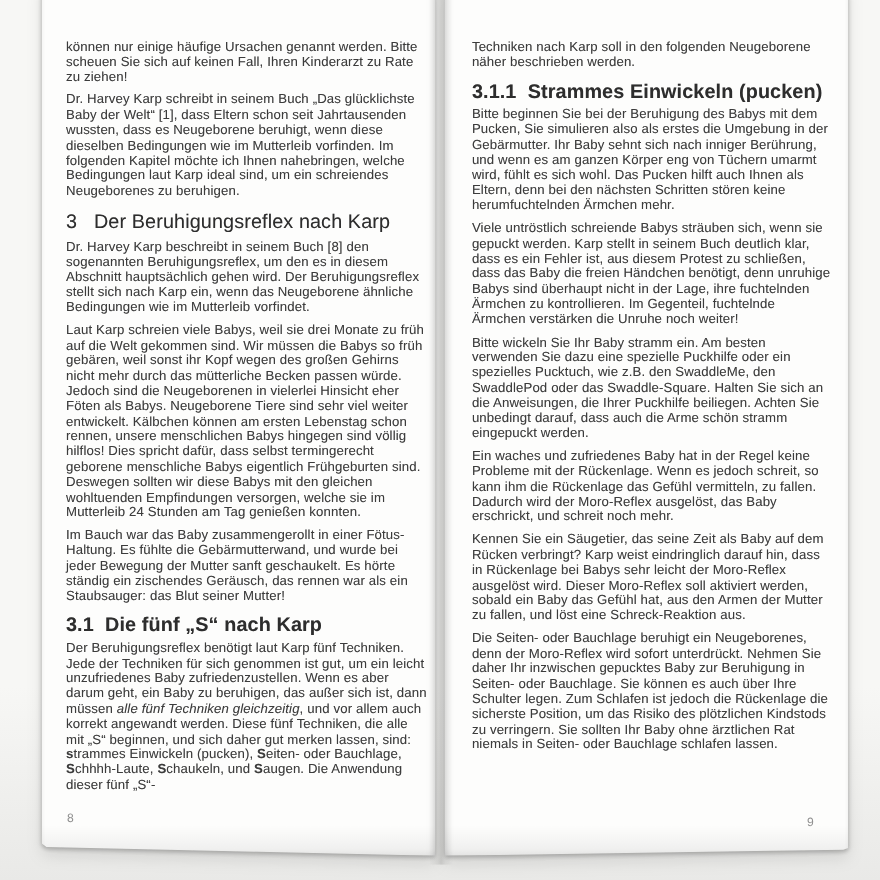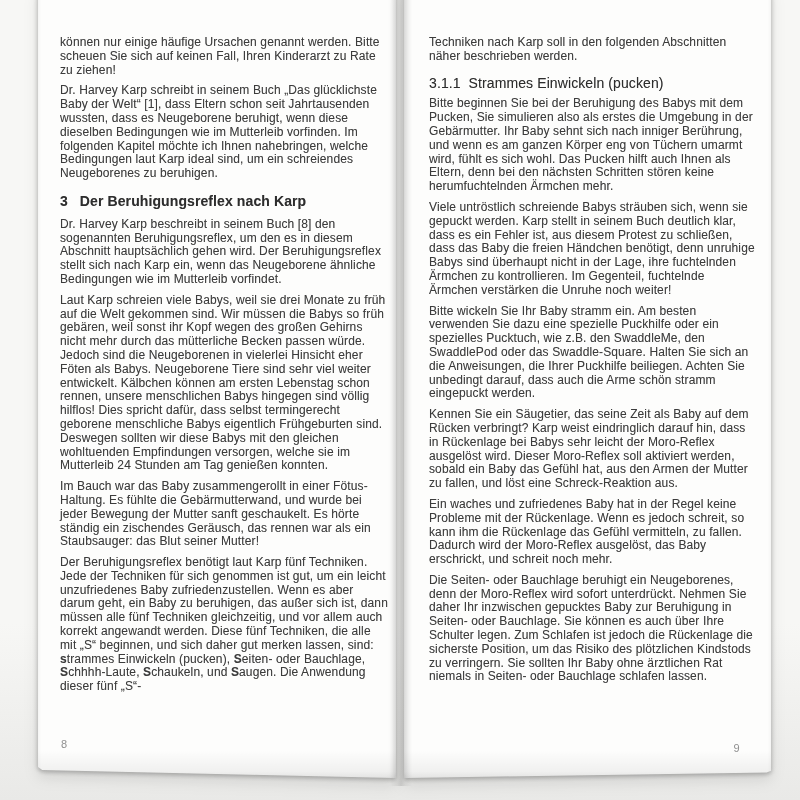--- a/index.html
+++ b/index.html
@@ -51,29 +51,29 @@
     position:relative;height:100%;
     font-size:12px;line-height:13.8px;letter-spacing:0.12px;
     color:var(--ink);
     text-shadow:0 0 0.4px rgba(70,70,70,0.35);
   }
   .page-left .page-content{padding:50px 6px 0 22px;}
   .page-right .page-content{padding:50px 15px 0 25px;}
 
   .block-p{margin:0 0 7px 0;}
   .block-h1{
-    font-size:14px;font-weight:bold;color:var(--head);
+    font-size:18px;font-weight:normal;color:var(--head);
     margin:14px 0 9px 0;white-space:pre;letter-spacing:0.1px;
   }
   .block-h2{
-    font-size:14px;font-weight:normal;color:var(--head);
+    font-size:18px;font-weight:bold;color:var(--head);
     margin:13px 0 7px 0;white-space:pre;letter-spacing:0.1px;
   }
   .b{font-weight:bold;}
-  .i{}
+  .i{font-style:italic;}
 
   .page-number{
     position:absolute;font-size:11px;color:var(--muted);letter-spacing:0.3px;
   }
   .page-number-left{left:23px;bottom:28px;}
   .page-number-right{right:31px;bottom:24px;}
 </style>
 </head>
 <body>
 
@@ -81,36 +81,37 @@
 
   <div class="page-wrap page-wrap-left">
     <div class="page page-left">
       <div class="page-content">
           <p class="block-p"><span>können nur einige häufige Ursachen genannt werden. Bitte scheuen Sie sich auf keinen Fall, Ihren Kinderarzt zu Rate zu ziehen!</span></p>
           <p class="block-p"><span>Dr. Harvey Karp schreibt in seinem Buch „Das glücklichste Baby der Welt“ [1], dass Eltern schon seit Jahrtausenden wussten, dass es Neugeborene beruhigt, wenn diese dieselben Bedingungen wie im Mutterleib vorfinden. Im folgenden Kapitel möchte ich Ihnen nahebringen, welche Bedingungen laut Karp ideal sind, um ein schreiendes Neugeborenes zu beruhigen.</span></p>
           <div class="block-h1"><span>3   Der Beruhigungsreflex nach Karp</span></div>
           <p class="block-p"><span>Dr. Harvey Karp beschreibt in seinem Buch [8] den sogenannten Beruhigungsreflex, um den es in diesem Abschnitt hauptsächlich gehen wird. Der Beruhigungsreflex stellt sich nach Karp ein, wenn das Neugeborene ähnliche Bedingungen wie im Mutterleib vorfindet.</span></p>
           <p class="block-p"><span>Laut Karp schreien viele Babys, weil sie drei Monate zu früh auf die Welt gekommen sind. Wir müssen die Babys so früh gebären, weil sonst ihr Kopf wegen des großen Gehirns nicht mehr durch das mütterliche Becken passen würde. Jedoch sind die Neugeborenen in vielerlei Hinsicht eher Föten als Babys. Neugeborene Tiere sind sehr viel weiter entwickelt. Kälbchen können am ersten Lebenstag schon rennen, unsere menschlichen Babys hingegen sind völlig hilflos! Dies spricht dafür, dass selbst termingerecht geborene menschliche Babys eigentlich Frühgeburten sind. Deswegen sollten wir diese Babys mit den gleichen wohltuenden Empfindungen versorgen, welche sie im Mutterleib 24 Stunden am Tag genießen konnten.</span></p>
           <p class="block-p"><span>Im Bauch war das Baby zusammengerollt in einer Fötus-Haltung. Es fühlte die Gebärmutterwand, und wurde bei jeder Bewegung der Mutter sanft geschaukelt. Es hörte ständig ein zischendes Geräusch, das rennen war als ein Staubsauger: das Blut seiner Mutter!</span></p>
+          <div class="block-h2"><span>3.1  Die fünf „S“ nach Karp</span></div>
           <p class="block-p"><span>Der Beruhigungsreflex benötigt laut Karp fünf Techniken. Jede der Techniken für sich genommen ist gut, um ein leicht unzufriedenes Baby zufriedenzustellen. Wenn es aber darum geht, ein Baby zu beruhigen, das außer sich ist, dann müssen </span><span class="i">alle fünf Techniken gleichzeitig</span><span>, und vor allem auch korrekt angewandt werden. Diese fünf Techniken, die alle mit „S“ beginnen, und sich daher gut merken lassen, sind: </span><span class="b">s</span><span>trammes Einwickeln (pucken), </span><span class="b">S</span><span>eiten- oder Bauchlage, </span><span class="b">S</span><span>chhhh-Laute, </span><span class="b">S</span><span>chaukeln, und </span><span class="b">S</span><span>augen. Die Anwendung dieser fünf „S“-</span></p>
         </div>
       <div class="page-number page-number-left">8</div>
     </div>
   </div>
 
   <div class="page-wrap page-wrap-right">
     <div class="page page-right">
       <div class="page-content">
-          <p class="block-p"><span>Techniken nach Karp soll in den folgenden Abschnitten näher beschrieben werden.</span></p>
+          <p class="block-p"><span>Techniken nach Karp soll in den folgenden Neugeborene näher beschrieben werden.</span></p>
           <div class="block-h2"><span>3.1.1  Strammes Einwickeln (pucken)</span></div>
           <p class="block-p"><span>Bitte beginnen Sie bei der Beruhigung des Babys mit dem Pucken, Sie simulieren also als erstes die Umgebung in der Gebärmutter. Ihr Baby sehnt sich nach inniger Berührung, und wenn es am ganzen Körper eng von Tüchern umarmt wird, fühlt es sich wohl. Das Pucken hilft auch Ihnen als Eltern, denn bei den nächsten Schritten stören keine herumfuchtelnden Ärmchen mehr.</span></p>
           <p class="block-p"><span>Viele untröstlich schreiende Babys sträuben sich, wenn sie gepuckt werden. Karp stellt in seinem Buch deutlich klar, dass es ein Fehler ist, aus diesem Protest zu schließen, dass das Baby die freien Händchen benötigt, denn unruhige Babys sind überhaupt nicht in der Lage, ihre fuchtelnden Ärmchen zu kontrollieren. Im Gegenteil, fuchtelnde Ärmchen verstärken die Unruhe noch weiter!</span></p>
           <p class="block-p"><span>Bitte wickeln Sie Ihr Baby stramm ein. Am besten verwenden Sie dazu eine spezielle Puckhilfe oder ein spezielles Pucktuch, wie z.B. den SwaddleMe, den SwaddlePod oder das Swaddle-Square. Halten Sie sich an die Anweisungen, die Ihrer Puckhilfe beiliegen. Achten Sie unbedingt darauf, dass auch die Arme schön stramm eingepuckt werden.</span></p>
+          <p class="block-p"><span>Ein waches und zufriedenes Baby hat in der Regel keine Probleme mit der Rückenlage. Wenn es jedoch schreit, so kann ihm die Rückenlage das Gefühl vermitteln, zu fallen. Dadurch wird der Moro-Reflex ausgelöst, das Baby erschrickt, und schreit noch mehr.</span></p>
           <p class="block-p"><span>Kennen Sie ein Säugetier, das seine Zeit als Baby auf dem Rücken verbringt? Karp weist eindringlich darauf hin, dass in Rückenlage bei Babys sehr leicht der Moro-Reflex ausgelöst wird. Dieser Moro-Reflex soll aktiviert werden, sobald ein Baby das Gefühl hat, aus den Armen der Mutter zu fallen, und löst eine Schreck-Reaktion aus.</span></p>
-          <p class="block-p"><span>Ein waches und zufriedenes Baby hat in der Regel keine Probleme mit der Rückenlage. Wenn es jedoch schreit, so kann ihm die Rückenlage das Gefühl vermitteln, zu fallen. Dadurch wird der Moro-Reflex ausgelöst, das Baby erschrickt, und schreit noch mehr.</span></p>
           <p class="block-p"><span>Die Seiten- oder Bauchlage beruhigt ein Neugeborenes, denn der Moro-Reflex wird sofort unterdrückt. Nehmen Sie daher Ihr inzwischen gepucktes Baby zur Beruhigung in Seiten- oder Bauchlage. Sie können es auch über Ihre Schulter legen. Zum Schlafen ist jedoch die Rückenlage die sicherste Position, um das Risiko des plötzlichen Kindstods zu verringern. Sie sollten Ihr Baby ohne ärztlichen Rat niemals in Seiten- oder Bauchlage schlafen lassen.</span></p>
         </div>
       <div class="page-number page-number-right">9</div>
     </div>
   </div>
 
   <div class="spine"></div>
 
 </div>
 

